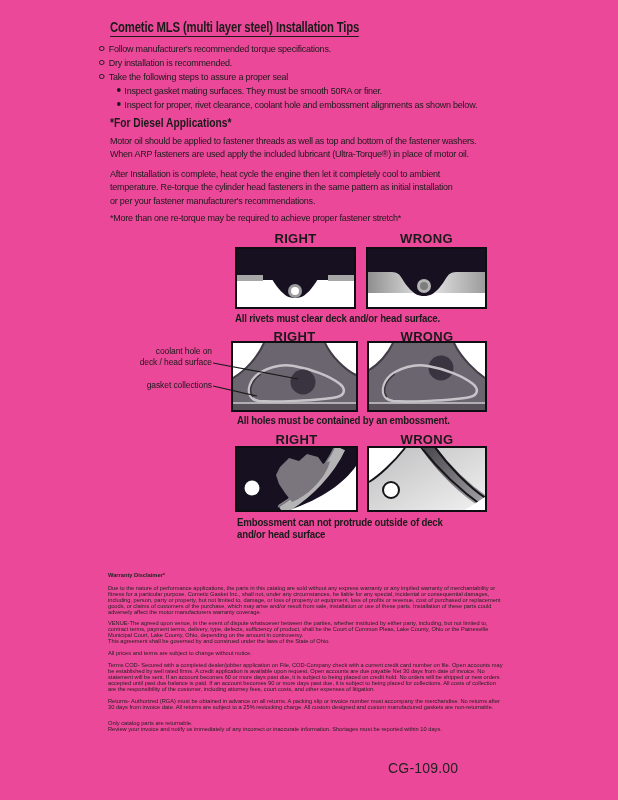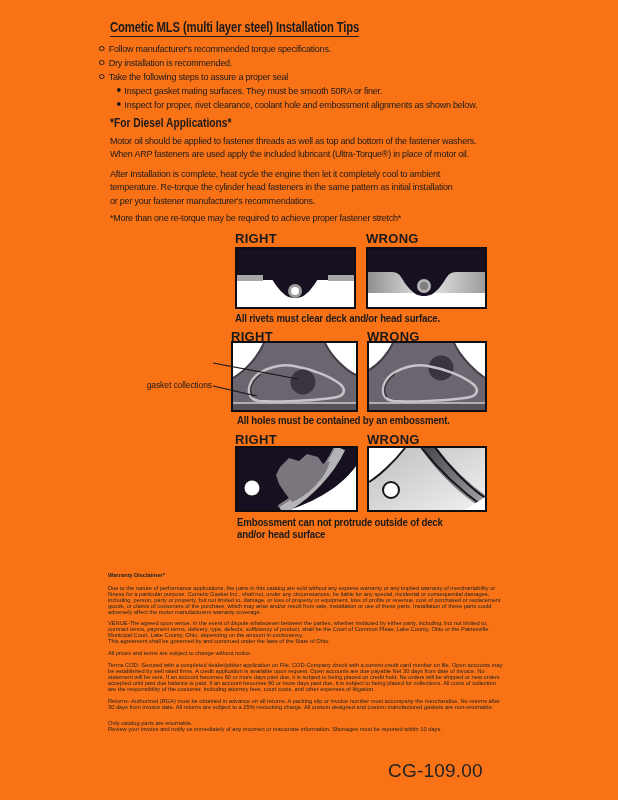--- a/index.html
+++ b/index.html
@@ -1,36 +1,36 @@
 <!DOCTYPE html>
 <html><head>
 <meta charset="utf-8">
 <style>
   html,body{margin:0;padding:0;background:#ffffff;}
-  .page{position:relative;width:618px;height:800px;background:#f97316;
+  .page{position:relative;width:618px;height:800px;background:#ec4899;
         font-family:"Liberation Sans",sans-serif;color:#1a1a1a;overflow:hidden;}
   .abs{position:absolute;}
   .ln{white-space:nowrap;}
   .cond{transform:scaleX(0.92);transform-origin:0 0;}
   .title{left:110px;top:19px;font-size:14.5px;font-weight:700;letter-spacing:-0.2px;
          transform:scaleX(0.78);transform-origin:0 0;border-bottom:1.6px solid #1a1a1a;
          padding-bottom:1px;white-space:nowrap;}
   .bodytxt{font-size:9.8px;letter-spacing:-0.25px;line-height:13.4px;}
   .bullet{display:flex;align-items:flex-start;}
   .dotO{width:3.5px;height:3.5px;border:1px solid #1a1a1a;border-radius:50%;
         margin:3.5px 5px 0 0;flex:none;}
   .dotF{width:4px;height:4px;background:#1a1a1a;border-radius:50%;margin:3.5px 4px 0 0;flex:none;}
   .dheading{left:110px;top:116px;font-size:12.5px;font-weight:700;
             transform:scaleX(0.82);transform-origin:0 0;white-space:nowrap;}
-  .dlabel{font-weight:700;font-size:13px;text-align:left;letter-spacing:0.3px;}
+  .dlabel{font-weight:700;font-size:13px;text-align:center;letter-spacing:0.3px;}
   .caption{font-size:10.5px;font-weight:600;letter-spacing:-0.2px;line-height:12px;}
   .anno{font-size:8.5px;text-align:right;line-height:11px;letter-spacing:-0.1px;}
   .legal{font-size:5.7px;line-height:5.9px;letter-spacing:0;color:#222;}
   .legal-h{font-size:5.7px;font-weight:700;color:#222;}
-  .partnum{font-size:19px;letter-spacing:0.2px;color:#222;}
+  .partnum{font-size:14px;letter-spacing:0.2px;color:#222;}
   svg{display:block;}
 </style>
 </head>
 <body>
 
 <div class="page">
 
   <div class="abs title">Cometic MLS (multi layer steel) Installation Tips</div>
 
   <div class="abs bullet bodytxt cond" style="left:99px;top:42px;">
@@ -98,20 +98,24 @@
     <circle cx="58" cy="39" r="7" fill="#b3b3b3"></circle>
     <circle cx="58" cy="39" r="4" fill="#7d7d7d"></circle>
     <rect x="1" y="1" width="119" height="60" fill="none" stroke="#0e0e12" stroke-width="2"></rect>
   </svg>
 
   <div class="abs caption cond ln" style="left:235px;top:312px;">All rivets must clear deck and/or head surface.</div>
 
   <div class="abs dlabel" style="left:231px;top:329px;width:127px;">RIGHT</div>
   <div class="abs dlabel" style="left:367px;top:329px;width:120px;">WRONG</div>
 
+  <div class="abs anno" style="left:108px;top:346px;width:104px;">
+    <div>coolant hole on</div>
+    <div>deck / head surface</div>
+  </div>
   <div class="abs anno" style="left:108px;top:380px;width:104px;">gasket collections</div>
 
   <svg class="abs" style="left:231px;top:341px;" width="127" height="71" viewBox="0 0 127 71">
     <rect x="0" y="0" width="127" height="71" fill="#6b6570"></rect>
     <rect x="2" y="61" width="123" height="2" fill="#b0adb3"></rect>
     <rect x="2" y="63" width="123" height="6" fill="#585159"></rect>
     <path d="M2,2 H33 C27,16 14,30 2,37 Z" fill="#ffffff"></path>
     <path d="M33,2 C27,16 14,30 2,37" stroke="#413c46" stroke-width="2" fill="none"></path>
     <path d="M125,2 H94 C100,15 114,29 125,34 Z" fill="#ffffff"></path>
     <path d="M94,2 C100,15 114,29 125,34" stroke="#413c46" stroke-width="2" fill="none"></path>

